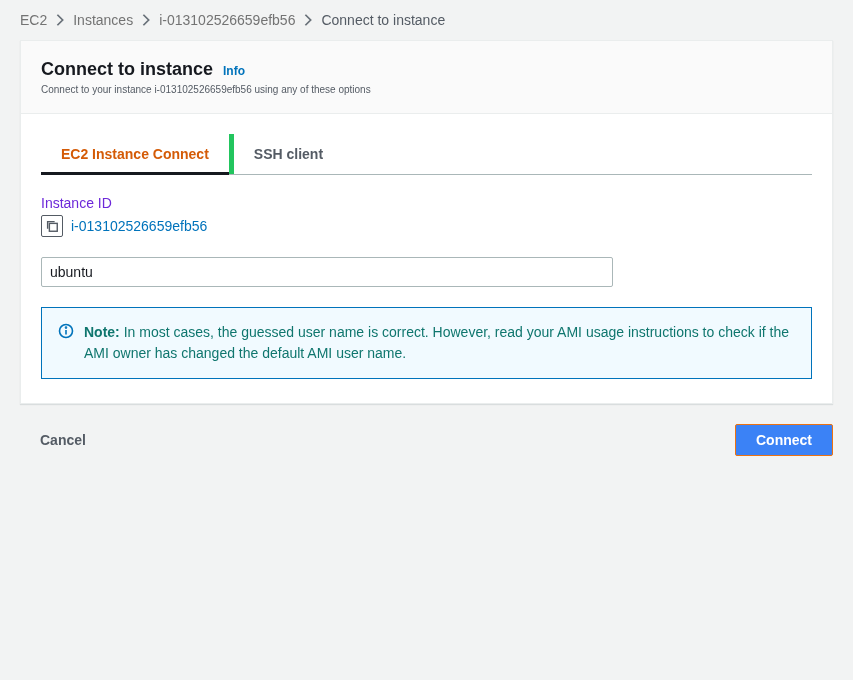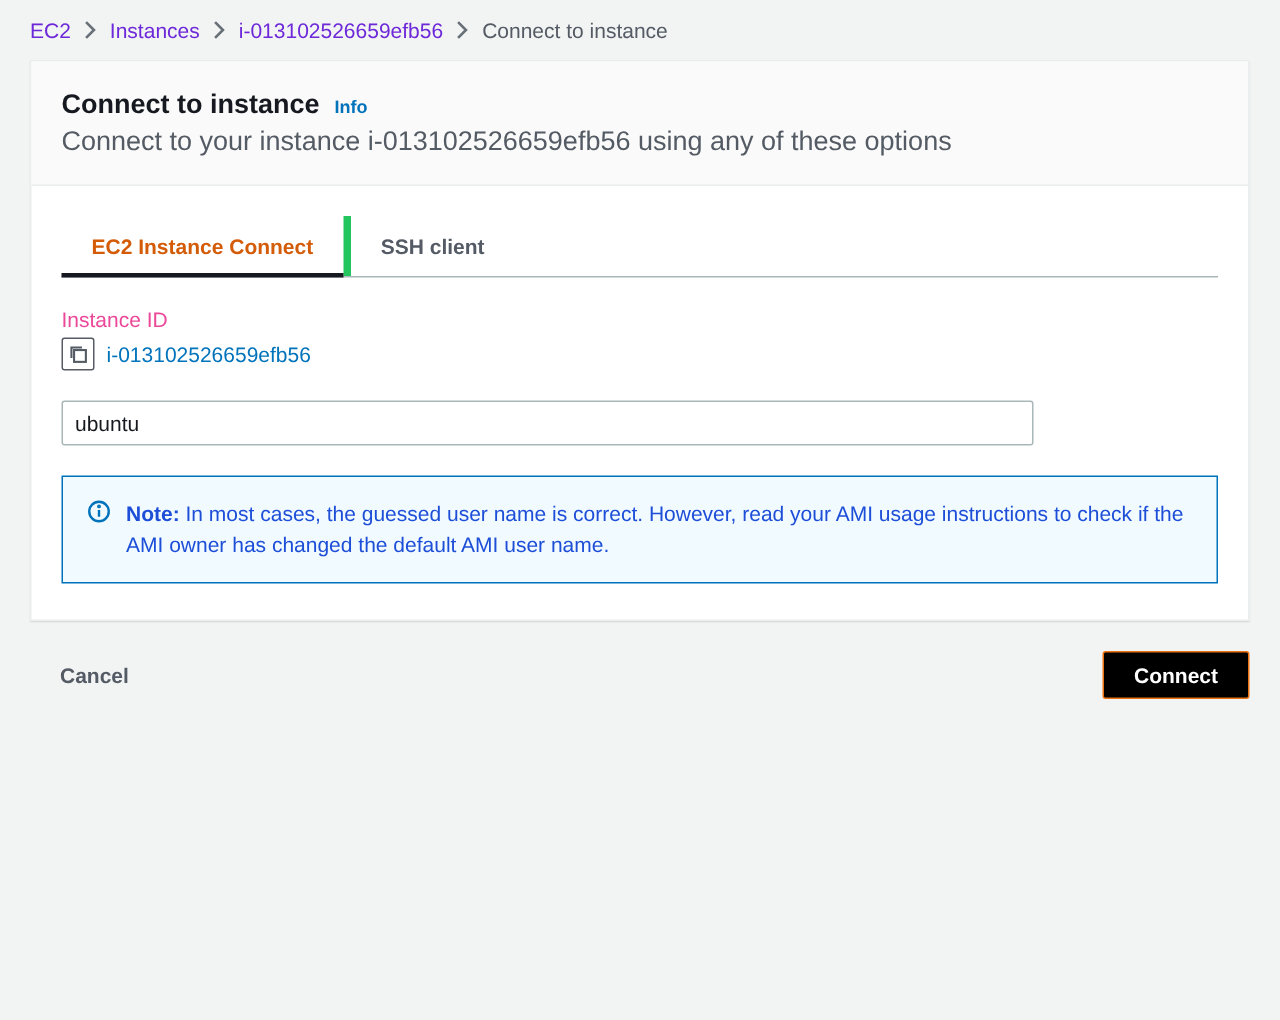--- a/index.html
+++ b/index.html
@@ -13,21 +13,21 @@
       overflow: hidden;
     }
 
     .breadcrumb {
       padding: 12px 20px 12px 20px;
       display: flex;
       align-items: center;
       gap: 6px;
     }
     .breadcrumb a {
-      color: #6d28d9;
+      color: #737373;
       text-decoration: none;
       cursor: pointer;
     }
     .breadcrumb .chevron {
       color: #687078;
       display: inline-flex;
     }
     .breadcrumb .current {
       color: #545b64;
     }
@@ -55,21 +55,21 @@
       color: #16191f;
     }
     .panel-header .info-link {
       color: #0073bb;
       font-size: 12px;
       font-weight: 700;
       cursor: pointer;
     }
     .panel-header .subtitle {
       color: #545b64;
-      font-size: 18px;
+      font-size: 10px;
       margin-top: 4px;
     }
 
     .panel-body {
       padding: 20px 20px 24px 20px;
     }
 
     .tabs {
       display: flex;
       border-bottom: 1px solid #aab7b8;
@@ -92,21 +92,21 @@
       content: "";
       position: absolute;
       left: 0; right: 0;
       bottom: -1px;
       height: 3px;
       background: #16191f;
     }
 
     .field-group { margin-bottom: 16px; }
     .field-label {
-      color: #ec4899;
+      color: #6d28d9;
       font-size: 14px;
       margin-bottom: 4px;
     }
     .value-row {
       display: flex;
       align-items: center;
       gap: 8px;
       margin-top: 4px;
     }
     .copy-btn {
@@ -125,21 +125,21 @@
       cursor: pointer;
     }
     .redacted {
       background: #808080;
       width: 95px;
       height: 18px;
       display: inline-block;
     }
 
     .input-text {
-      width: 648px;
+      width: 572px;
       padding: 6px 8px;
       font-size: 14px;
       border: 1px solid #aab7b8;
       border-radius: 2px;
       margin-top: 4px;
       color: #16191f;
     }
     .input-text::placeholder { color: #687078; }
     .helper-text {
       color: #687078;
@@ -154,21 +154,21 @@
       display: flex;
       gap: 10px;
       margin-top: 20px;
     }
     .info-box .info-icon {
       color: #0073bb;
       flex: 0 0 auto;
       margin-top: 1px;
     }
     .info-box .note-text {
-      color: #1d4ed8;
+      color: #0f766e;
       font-size: 14px;
       line-height: 1.5;
     }
     .info-box .note-text b { font-weight: 700; }
 
     .footer {
       display: flex;
       justify-content: space-between;
       gap: 12px;
       padding: 20px 20px 0 20px;
@@ -179,21 +179,21 @@
       font-weight: 700;
       border-radius: 2px;
       cursor: pointer;
       border: none;
     }
     .btn-cancel {
       background: transparent;
       color: #545b64;
     }
     .btn-primary {
-      background: #000000;
+      background: #3b82f6;
       color: #ffffff;
       border: 1px solid #ec7211;
     }
 
     svg { display: block; }
   </style>
 </head>
 <body>
 
 <div class="breadcrumb">

